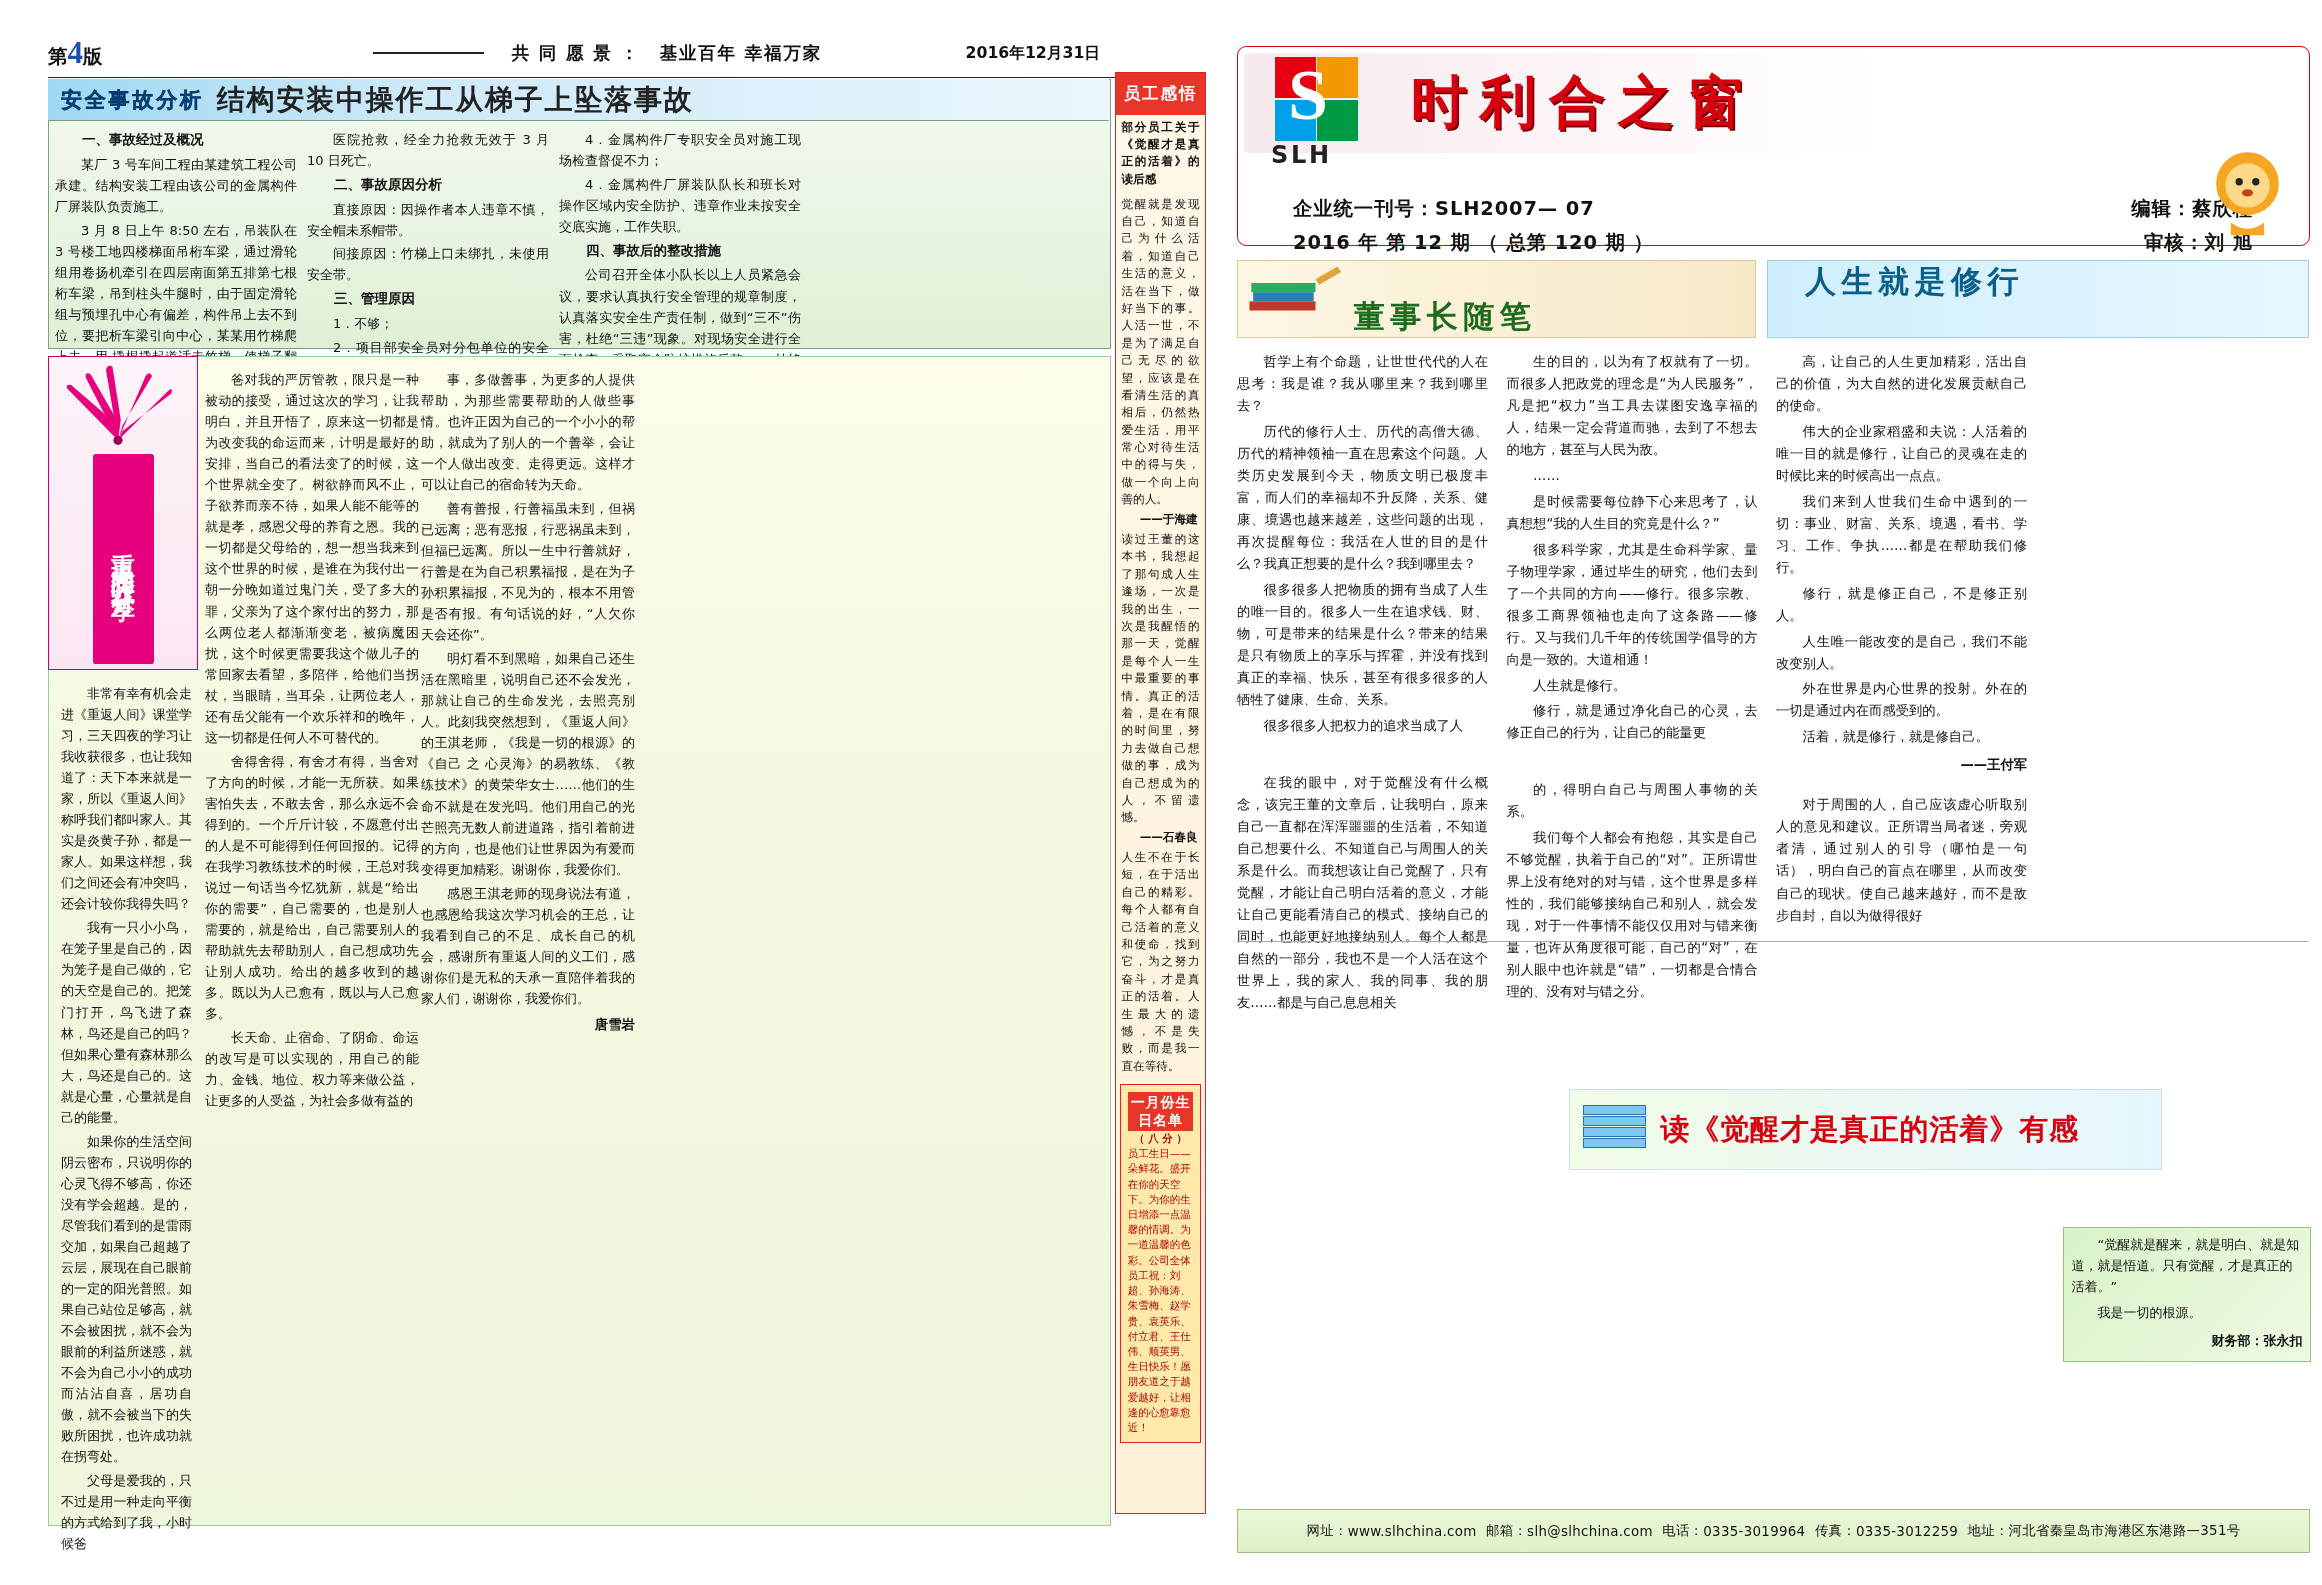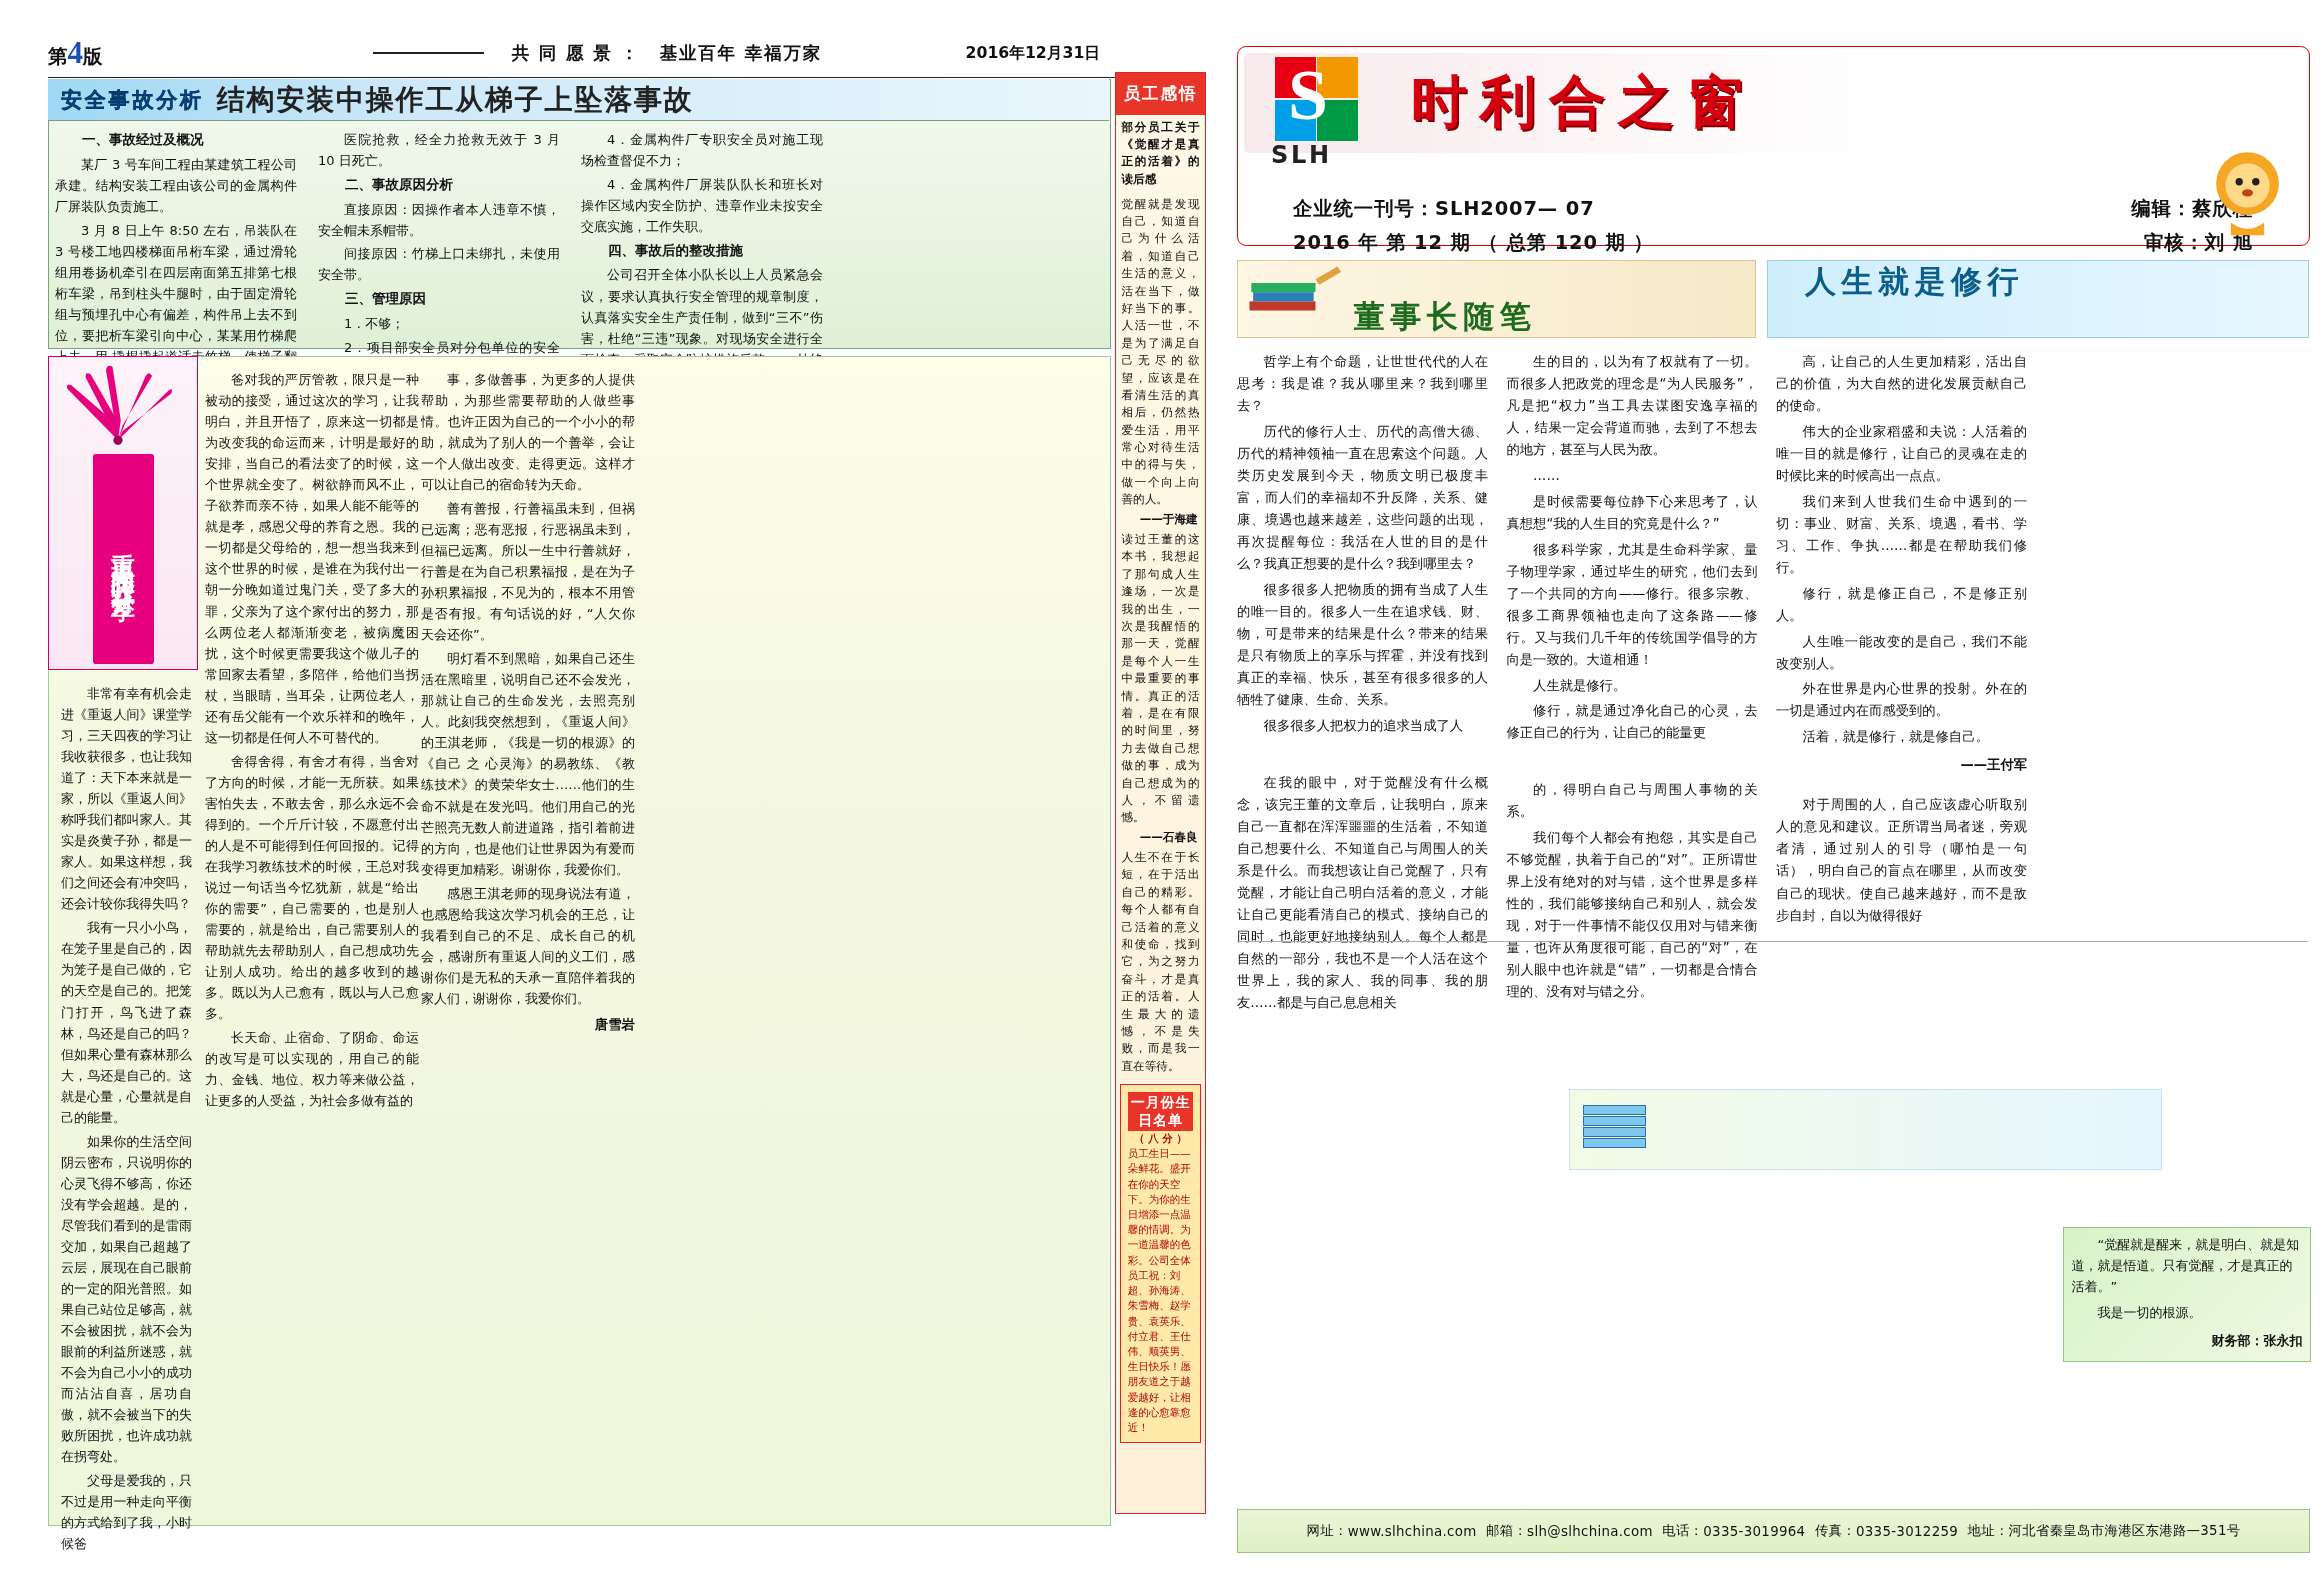--- a/index.html
+++ b/index.html
@@ -21,21 +21,21 @@
   .pgnum{font-size:19.4px;font-weight:bold;}
   .pgnum .num{font-size:31px;color:#1a4fb5;font-weight:bold;font-family:"Liberation Serif",serif;}
   .mh-rule{display:inline-block;width:111px;height:0;border-top:2.8px double #222;margin:0 7.4px;vertical-align:middle;}
   .mh-date{font-size:15.7px;font-weight:bold;}
 
   
   #art-top{left:48px;top:79px;width:1061px;height:268px;border:0.9px solid #7aa37a;background:linear-gradient(180deg,#f3f9ef 0%,#e9f4e2 55%,#dff0d6 100%);}
   #art-top-title{left:48px;top:79px;width:1061px;height:41px;background:linear-gradient(90deg,#9fd8f3 0%,#cfe9f8 35%,#eaf6fd 100%);border-bottom:0.9px solid #7aa37a;display:flex;align-items:center;}
   .tag-safe{font-size:21px;font-weight:bold;color:#0c5ea8;padding:0 13px;letter-spacing:2.8px;-webkit-text-stroke:0.4px #063a6b;}
   .headline-top{font-size:28px;font-weight:bold;letter-spacing:1.8px;color:#222;}
-  #art-top-body{left:55px;top:129px;width:1048px;height:212px;display:flex;gap:21px;}
+  #art-top-body{left:55px;top:129px;width:1048px;height:212px;display:flex;gap:10px;}
   #art-top-body .c{width:242px;}
   .sub-h{font-weight:bold;font-size:13.5px;margin:1.8px 0;text-indent:0;}
 
   
   #vbox{left:48px;top:356px;width:148px;height:312px;border:0.9px solid #c06;background:linear-gradient(180deg,#fdf3f8,#fbe7f2);}
   #vbox .fan{width:138px;height:85px;margin:3.7px auto 0;}
   #vtitle{margin:5.5px auto 0;width:61px;height:210px;background:#e6007e;border-radius:2.8px;display:flex;align-items:center;justify-content:center;}
   #vtitle span{color:#fff;font-size:24px;font-weight:bold;letter-spacing:5.5px;}
 
   
@@ -293,20 +293,21 @@
   <div class="abs" id="divider"></div>
 
   <div class="abs" id="art-read">
     <div id="read-banner">
       <div id="books">
         <i style="top:5.5px"></i>
           <i style="top:16.6px"></i>
           <i style="top:28px"></i>
           <i style="top:39px"></i>
       </div>
+      <span class="t">读《觉醒才是真正的活着》有感</span>
     </div>
   </div>
 
   <div class="abs" id="quotebox">
     <p>“觉醒就是醒来，就是明白、就是知道，就是悟道。只有觉醒，才是真正的活着。”</p>
     <p style="margin-top:5.5px">我是一切的根源。</p>
     <p style="margin-top:7.4px;text-align:right;font-weight:bold;text-indent:0">财务部：张永扣</p>
   </div>
 
   <div class="abs" id="footer">

